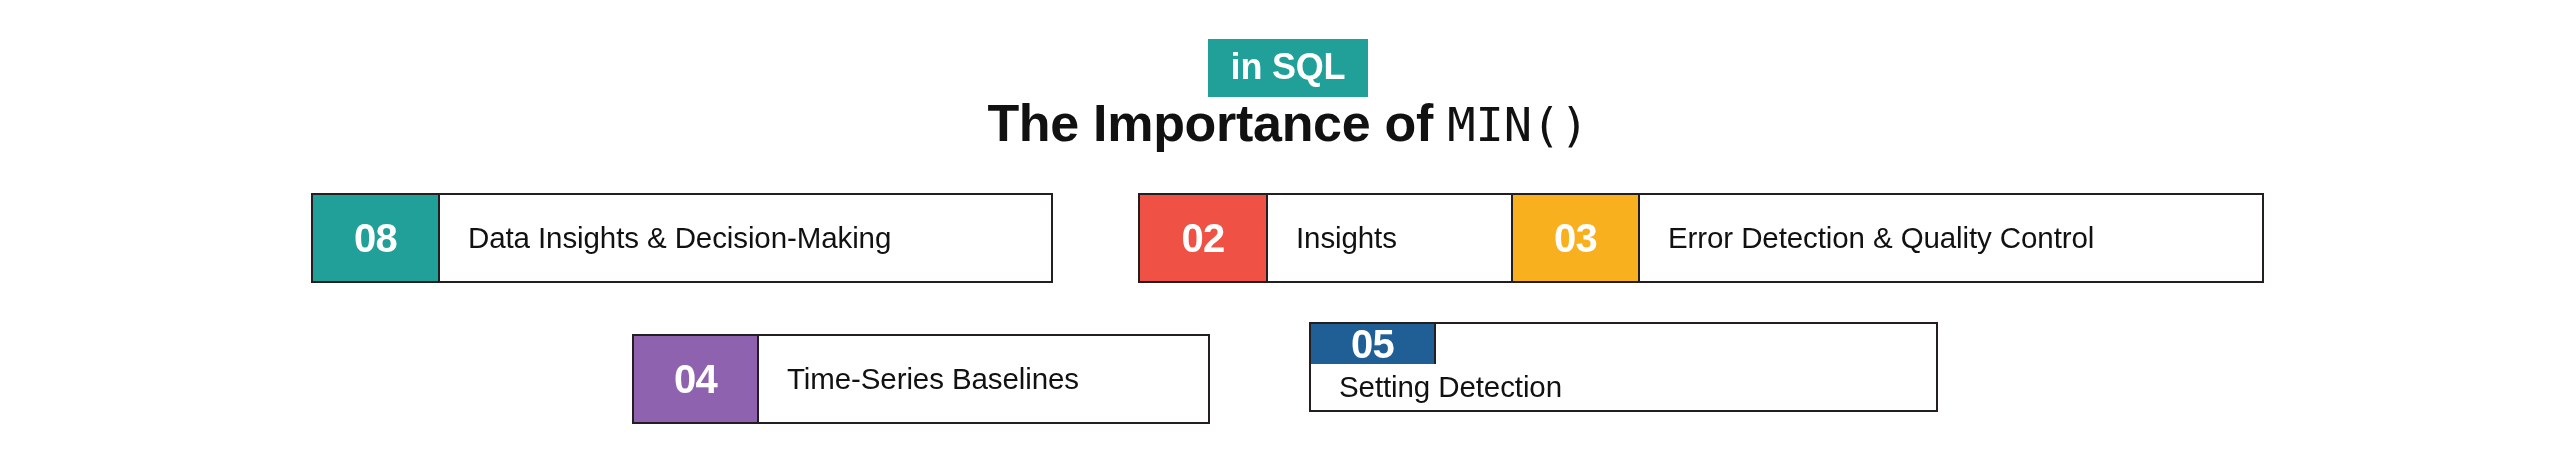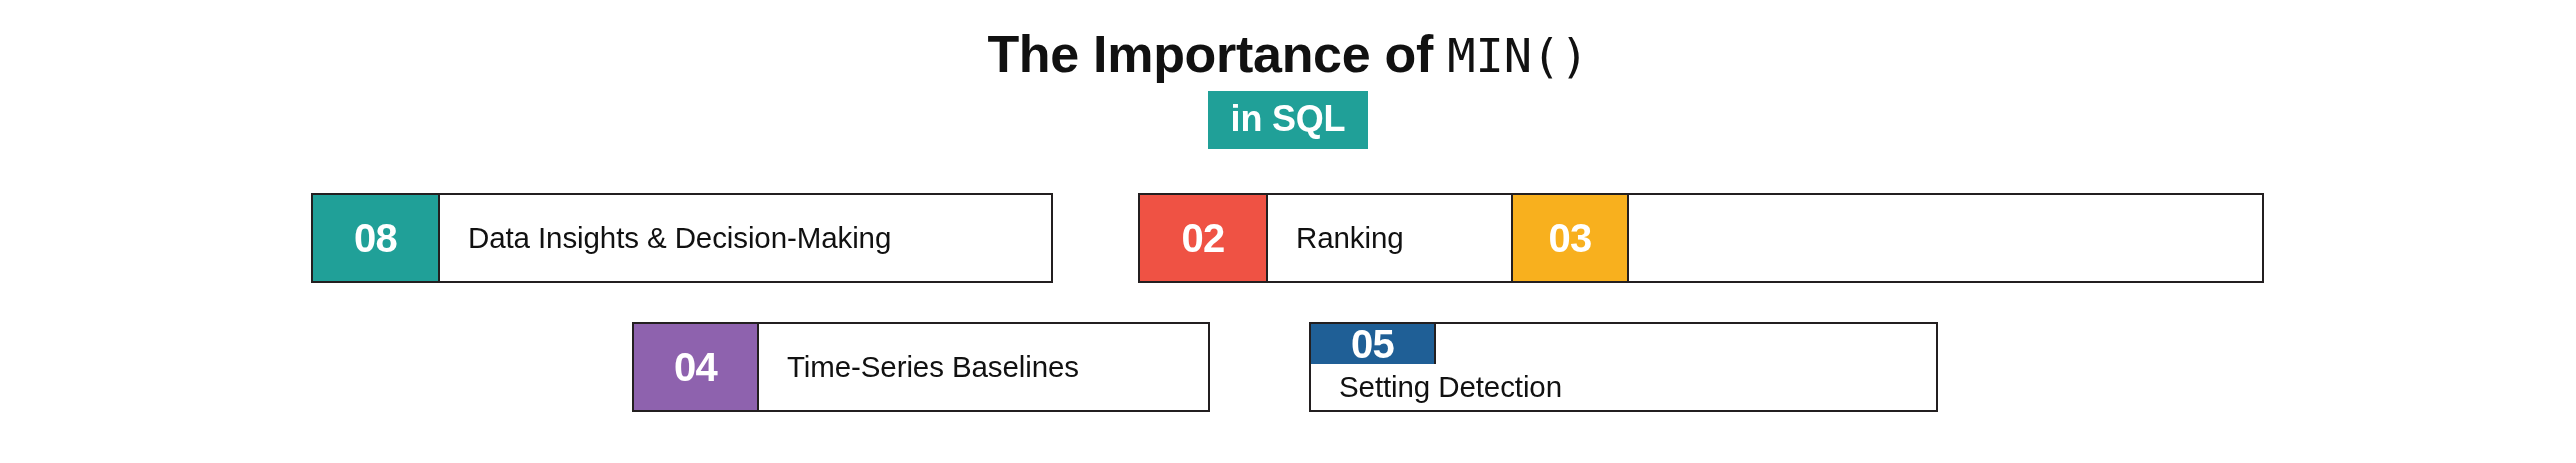--- a/index.html
+++ b/index.html
@@ -98,62 +98,65 @@
     line-height: 1.15;
     letter-spacing: -0.1px;
     white-space: nowrap;
   }
 
   
   #card-01 { left: 311px;  top: 193px; width: 742px; }
   #card-02 { left: 1090px; top: 193px; width: 389px; margin-left: 48px;  }
   #card-03 { left: 1511px; top: 193px; width: 753px; }
   
-  #card-04 { left: 632px;  top: 322px; width: 578px;  }
+  #card-04 { left: 632px;  top: 334px; width: 578px;  }
   #card-05 { left: 1309px; top: 322px; width: 629px; flex-direction: column;  }
 
   #card-01 .card-badge { width: 127px; }
   #card-02 .card-badge { width: 128px; }
-  #card-03 .card-badge { width: 116px; }
+  #card-03 .card-badge { width: 127px; }
   #card-04 .card-badge { width: 125px; }
   #card-05 .card-badge { width: 125px; }
 </style>
 </head>
 <body>
 
 <div id="canvas">
 
   <div id="title-block">
-    <div id="main-title"><span>The Importance of </span><span class="title-mono">MIN()</span></div>
     <div id="subtitle-wrap">
       <span id="subtitle-badge" style="background: rgb(32, 160, 152);">in SQL</span>
     </div>
+    <div id="main-title"><span>The Importance of </span><span class="title-mono">MIN()</span></div>
   </div>
 
   <div class="card" id="card-01">
     <div class="card-badge" style="background: rgb(32, 160, 152);">
       <span class="card-badge-text">08</span>
     </div>
     <div class="card-body">
       <span class="card-label">Data Insights &amp; Decision-Making</span>
     </div>
   </div>
 
   <div class="card" id="card-02">
     <div class="card-badge" style="background: rgb(239, 82, 68);">
       <span class="card-badge-text">02</span>
     </div>
     <div class="card-body">
-      <span class="card-label">Ranking</span>
+      <span class="card-label">Insights</span>
     </div>
   </div>
 
   <div class="card" id="card-03">
     <div class="card-badge" style="background: rgb(248, 176, 30);">
       <span class="card-badge-text">03</span>
+    </div>
+    <div class="card-body">
+      <span class="card-label">Error Detection &amp; Quality Control</span>
     </div>
   </div>
 
   <div class="card" id="card-04">
     <div class="card-badge" style="background: rgb(142, 98, 174);">
       <span class="card-badge-text">04</span>
     </div>
     <div class="card-body">
       <span class="card-label">Time-Series Baselines</span>
     </div>

